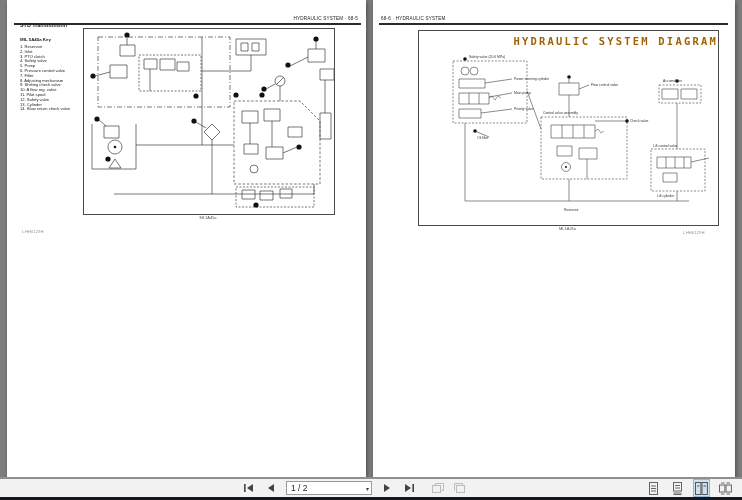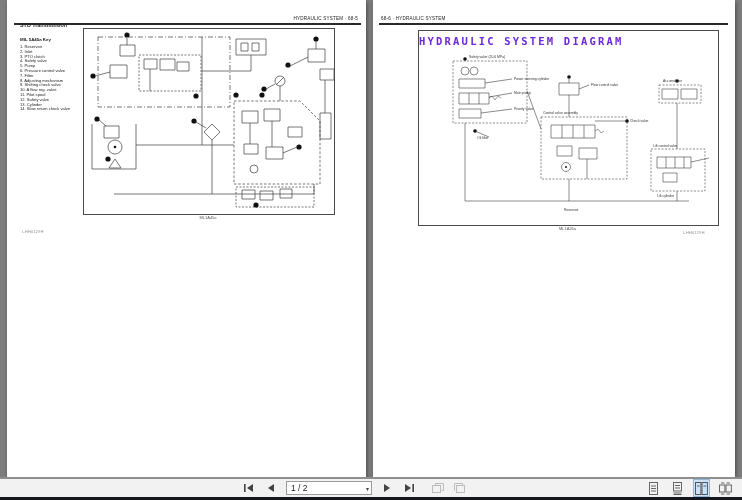--- a/index.html
+++ b/index.html
@@ -22,22 +22,22 @@
   .legend .head{font-size:5.4px;font-weight:bold;margin-bottom:9px;}
   .legend .sub{font-size:4.4px;font-weight:bold;margin-bottom:3px;}
   .legend .item{font-size:4.1px;line-height:4.8px;white-space:nowrap;}
 
   
   .fig-frame{position:absolute;border:1px solid #4a4a4a;background:#fff;}
   .fig-caption{position:absolute;font-size:4px;color:#555;text-align:center;}
   .doc-code{position:absolute;font-size:3.8px;color:#8a8a8a;letter-spacing:.3px;}
 
   
-  .diag-title{position:absolute;left:0;right:0;top:4px;text-align:left;
-    font-family:"DejaVu Sans Mono",monospace;font-weight:bold;color:#6d28d9;}
+  .diag-title{position:absolute;left:0;right:0;top:4px;text-align:right;
+    font-family:"DejaVu Sans Mono",monospace;font-weight:bold;color:#a16207;}
   .diag-title .l1{font-size:10.5px;letter-spacing:2.2px;}
   .diag-title .l2{font-size:9.5px;letter-spacing:1.6px;margin-top:-1px;}
 
   svg.diagram{position:absolute;left:0;top:0;}
   svg.diagram *{vector-effect:non-scaling-stroke;}
 
   
   .toolbar{position:absolute;left:0;top:477px;width:742px;height:18px;
     background:#f2f2f2;border-top:2px solid #8f8f8f;}
   .bottom-strip{position:absolute;left:0;top:497px;width:742px;height:3px;background:#16161e;}

